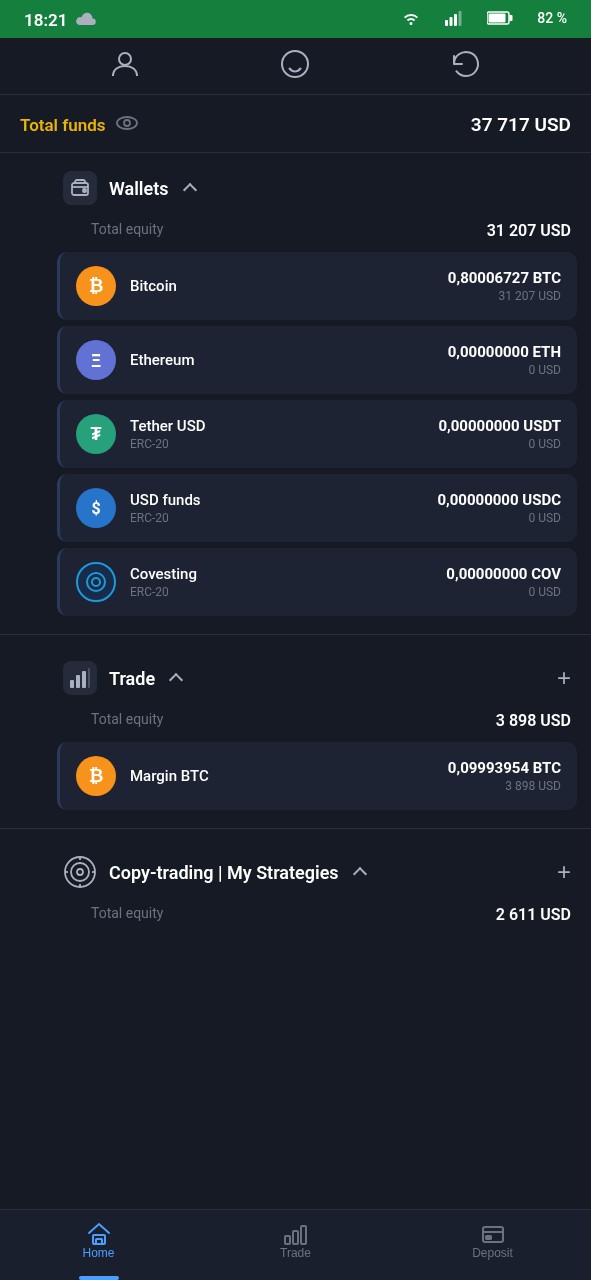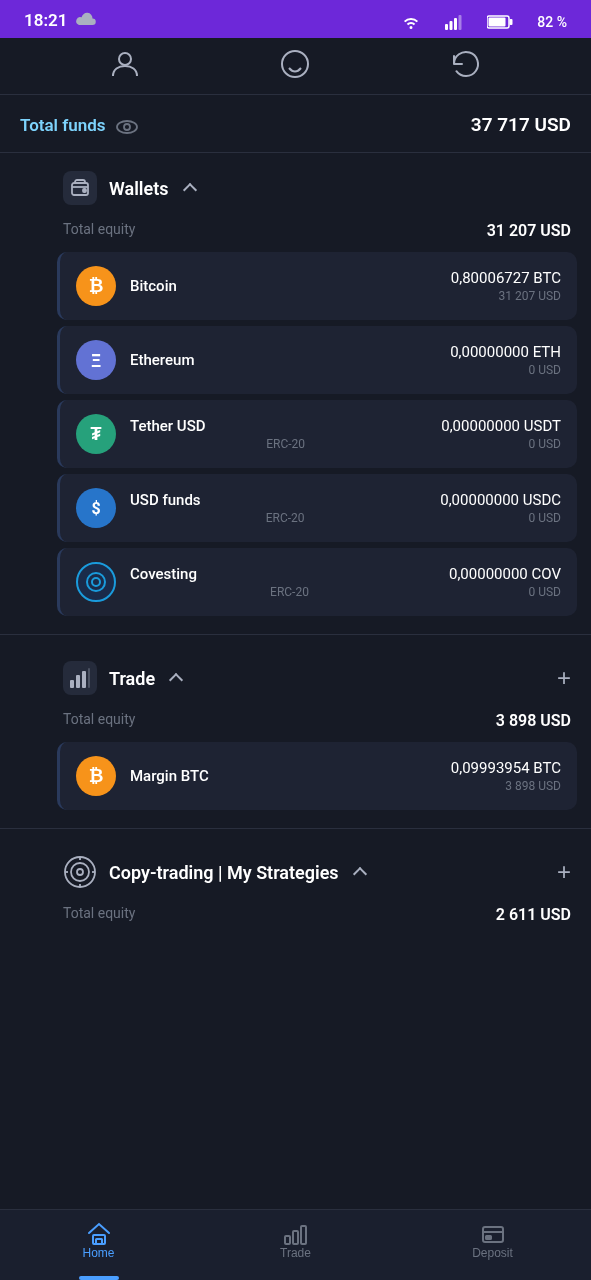--- a/index.html
+++ b/index.html
@@ -11,23 +11,23 @@
       color: #ffffff;
       font-family: -apple-system, BlinkMacSystemFont, 'Segoe UI', Roboto, sans-serif;
       display: flex;
       flex-direction: column;
     }
 
     
     .status-bar {
       display: flex;
       justify-content: space-between;
-      align-items: flex-end;
+      align-items: flex-start;
       padding: 10px 24px 8px;
-      background: #6d28d9;
+      background: #15803d;
     }
     .status-time {
       font-size: 17px;
       font-weight: 600;
       color: #fff;
     }
     .status-icons {
       display: flex;
       align-items: center;
       gap: 24px;
@@ -59,25 +59,25 @@
     .total-funds-row {
       display: flex;
       justify-content: space-between;
       align-items: center;
       padding: 18px 20px 16px;
       background: #161a25;
       border-bottom: 1px solid #2a2f3e;
     }
     .total-funds-left {
       display: flex;
-      align-items: flex-end;
+      align-items: flex-start;
       gap: 10px;
       font-size: 17px;
       font-weight: 600;
-      color: #7dd3fc;
+      color: #eab308;
     }
     .total-funds-amount {
       font-size: 19px;
       font-weight: 600;
       color: #fff;
     }
 
     
     .section {
       background: #161a25;
@@ -101,20 +101,21 @@
       color: #fff;
     }
     .section-total-row {
       display: flex;
       justify-content: space-between;
       padding: 4px 20px 12px;
     }
     .section-total-label {
       font-size: 14px;
       color: #6b7280;
+      margin-left: 28px;
     }
     .section-total-amount {
       font-size: 16px;
       font-weight: 600;
       color: #fff;
     }
 
     
     .wallet-list {
       padding: 0 14px 10px;
@@ -147,28 +148,27 @@
     }
     .wallet-name {
       font-size: 15px;
       font-weight: 500;
       color: #fff;
     }
     .wallet-subtitle {
       font-size: 12px;
       color: #6b7280;
       margin-top: 2px;
-      text-align: center;
     }
     .wallet-amounts {
       text-align: right;
     }
     .wallet-crypto {
       font-size: 15px;
-      font-weight: 400;
+      font-weight: 700;
       color: #fff;
     }
     .wallet-usd {
       font-size: 12px;
       color: #6b7280;
       margin-top: 2px;
     }
 
     
     .divider {

